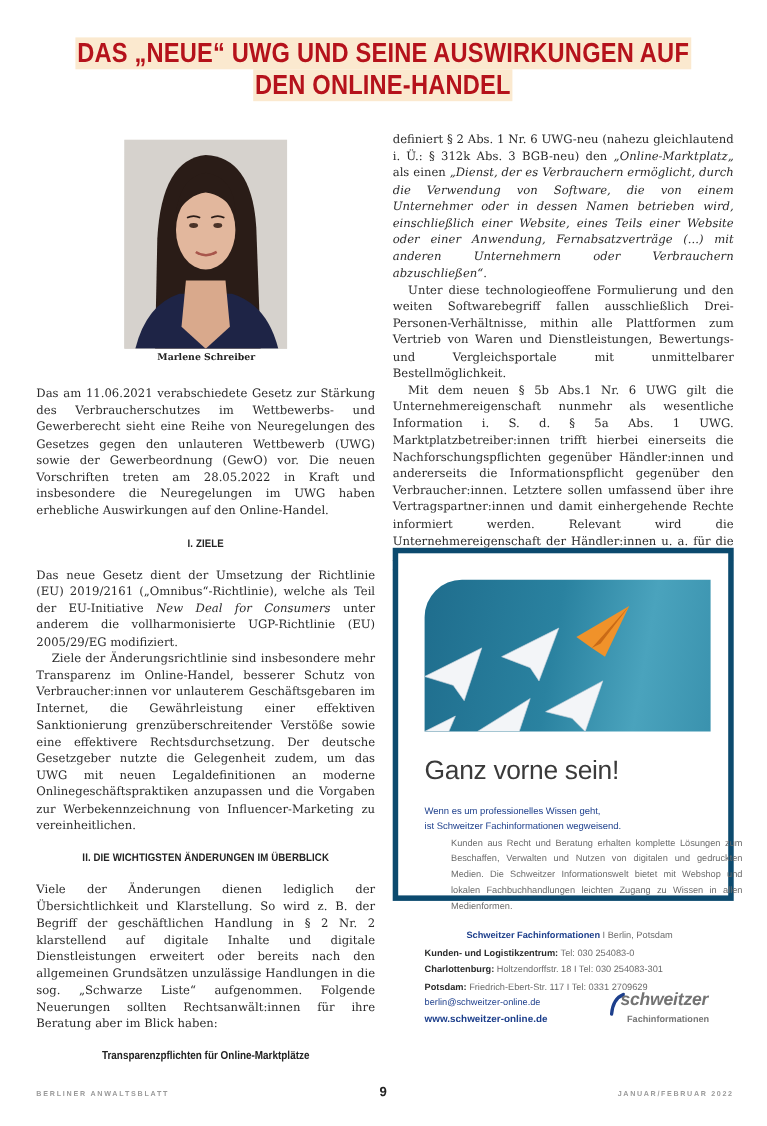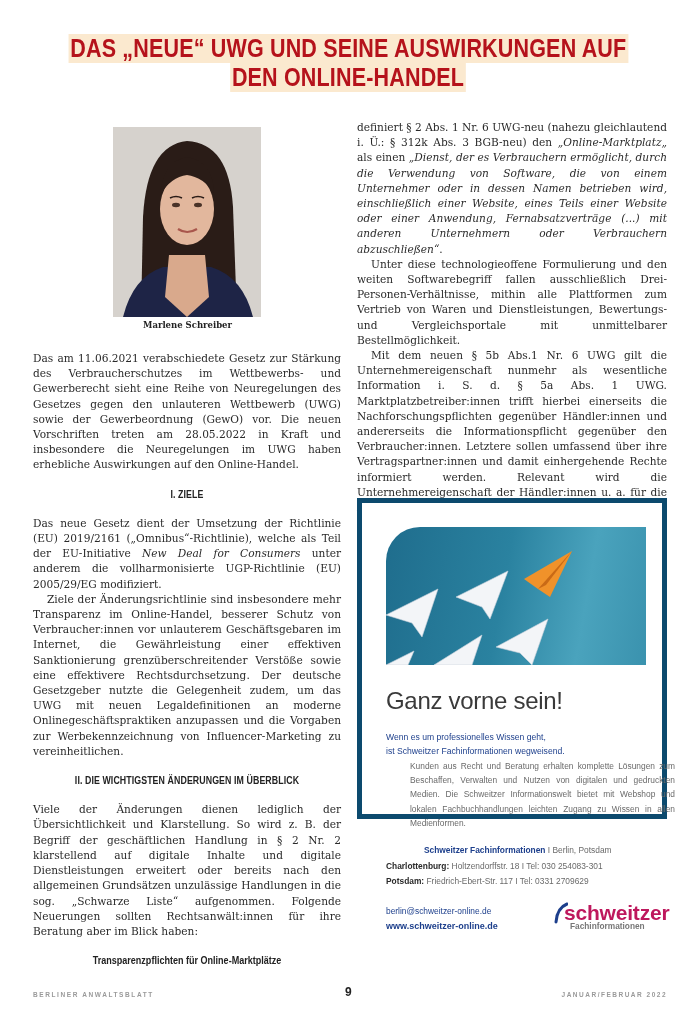--- a/index.html
+++ b/index.html
@@ -43,21 +43,21 @@
   .ad-contact { position: absolute; left: 24px; top: 340px; width: 270px; font-family: "Liberation Sans", sans-serif;
     font-size: 8.4px; line-height: 15.5px; color: #6a6a6a; white-space: nowrap; }
   .ad-contact .b-blue { color: #1d3f8c; font-weight: bold; padding-left: 38px; }
   .ad-contact .b { color: #2a2a2a; font-weight: bold; }
   .ad-email { position: absolute; left: 24px; top: 403px; font-family: "Liberation Sans", sans-serif;
     font-size: 8.4px; color: #1d3f8c; }
   .ad-url { position: absolute; left: 24px; top: 418px; font-family: "Liberation Sans", sans-serif;
     font-size: 9px; font-weight: bold; color: #1d3f8c; }
   .logo { position: absolute; left: 192px; top: 398px; width: 100px; height: 32px; }
   .logo-word { position: absolute; left: 10px; top: 0; font-family: "Liberation Sans", sans-serif; font-weight: bold;
-    font-size: 21px; color: #be185d; letter-spacing: -0.2px; }
+    font-size: 16px; color: #737373; letter-spacing: -0.2px; font-style: italic; }
   .logo-sub { position: absolute; left: 16px; top: 20px; font-family: "Liberation Sans", sans-serif;
     font-size: 8.3px; color: #777; font-weight: bold; }
   .logo-swoosh { position: absolute; left: 0; top: 1px; }
 
   .footer-left { position: absolute; left: 33px; top: 991px; font-family: "Liberation Sans", sans-serif;
     font-size: 6.5px; letter-spacing: 1.6px; color: #9a9a9a; font-weight: bold; }
   .footer-page { position: absolute; left: 345px; top: 985px; font-family: "Liberation Sans", sans-serif;
     font-size: 12px; font-weight: bold; color: #222; }
   .footer-right { position: absolute; right: 30px; top: 991px; font-family: "Liberation Sans", sans-serif;
     font-size: 6.5px; letter-spacing: 1.5px; color: #9a9a9a; font-weight: bold; }
@@ -120,20 +120,21 @@
     </svg>
   </div>
   <div class="ad-headline">Ganz vorne sein!</div>
   <div class="ad-blue">
     <div>Wenn es um professionelles Wissen geht,</div>
     <div>ist Schweitzer Fachinformationen wegweisend.</div>
   </div>
   <div class="ad-body">Kunden aus Recht und Beratung erhalten komplette Lösungen zum Beschaffen, Verwalten und Nutzen von digitalen und gedruckten Medien. Die Schweitzer Informationswelt bietet mit Webshop und lokalen Fachbuchhandlungen leichten Zugang zu Wissen in allen Medienformen.</div>
   <div class="ad-contact">
     <div><span class="b-blue">Schweitzer Fachinformationen</span><span> I Berlin, Potsdam</span></div>
+    <div><span class="b">Kunden- und Logistikzentrum:</span><span> Tel: 030 254083-0</span></div>
     <div><span class="b">Charlottenburg:</span><span> Holtzendorffstr. 18 I Tel: 030 254083-301</span></div>
     <div><span class="b">Potsdam:</span><span> Friedrich-Ebert-Str. 117 I Tel: 0331 2709629</span></div>
   </div>
   <div class="ad-email">berlin@schweitzer-online.de</div>
   <div class="ad-url">www.schweitzer-online.de</div>
   <div class="logo">
     <svg class="logo-swoosh" width="14" height="22" viewBox="0 0 14 22">
       <path d="M13 2 Q3 6 2 20" stroke="#1d3f8c" stroke-width="3" fill="none" stroke-linecap="round"></path>
     </svg>
     <span class="logo-word">schweitzer</span>

